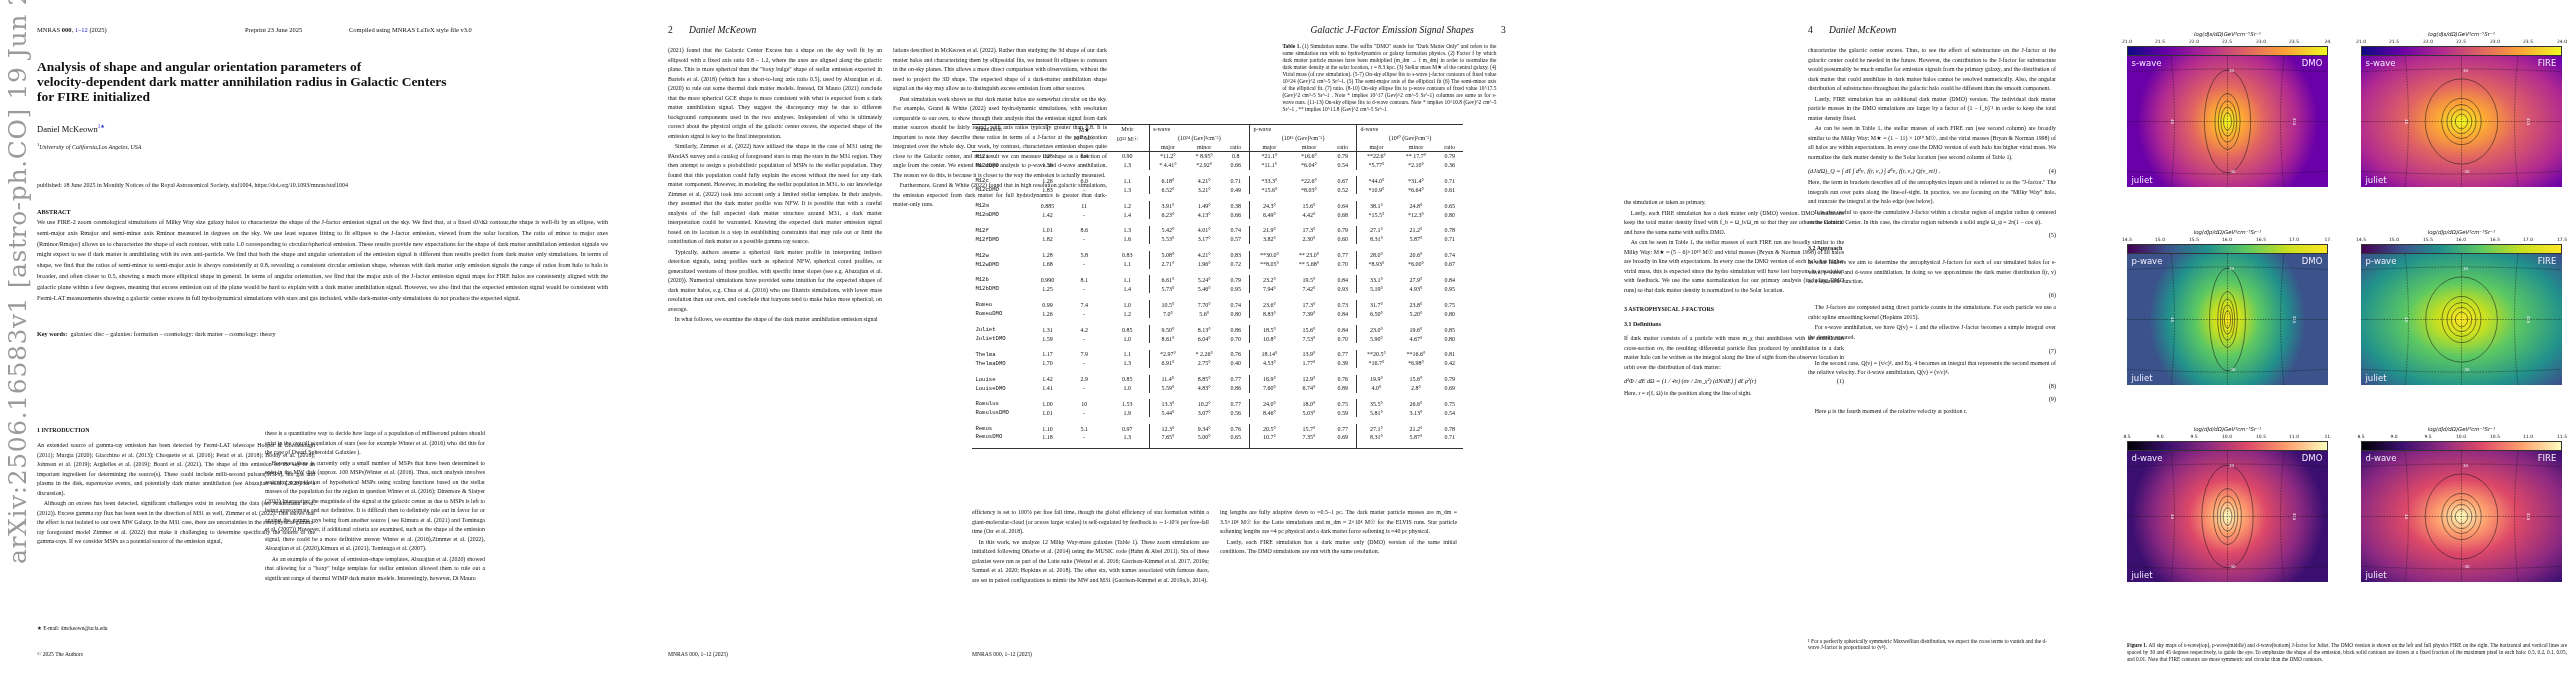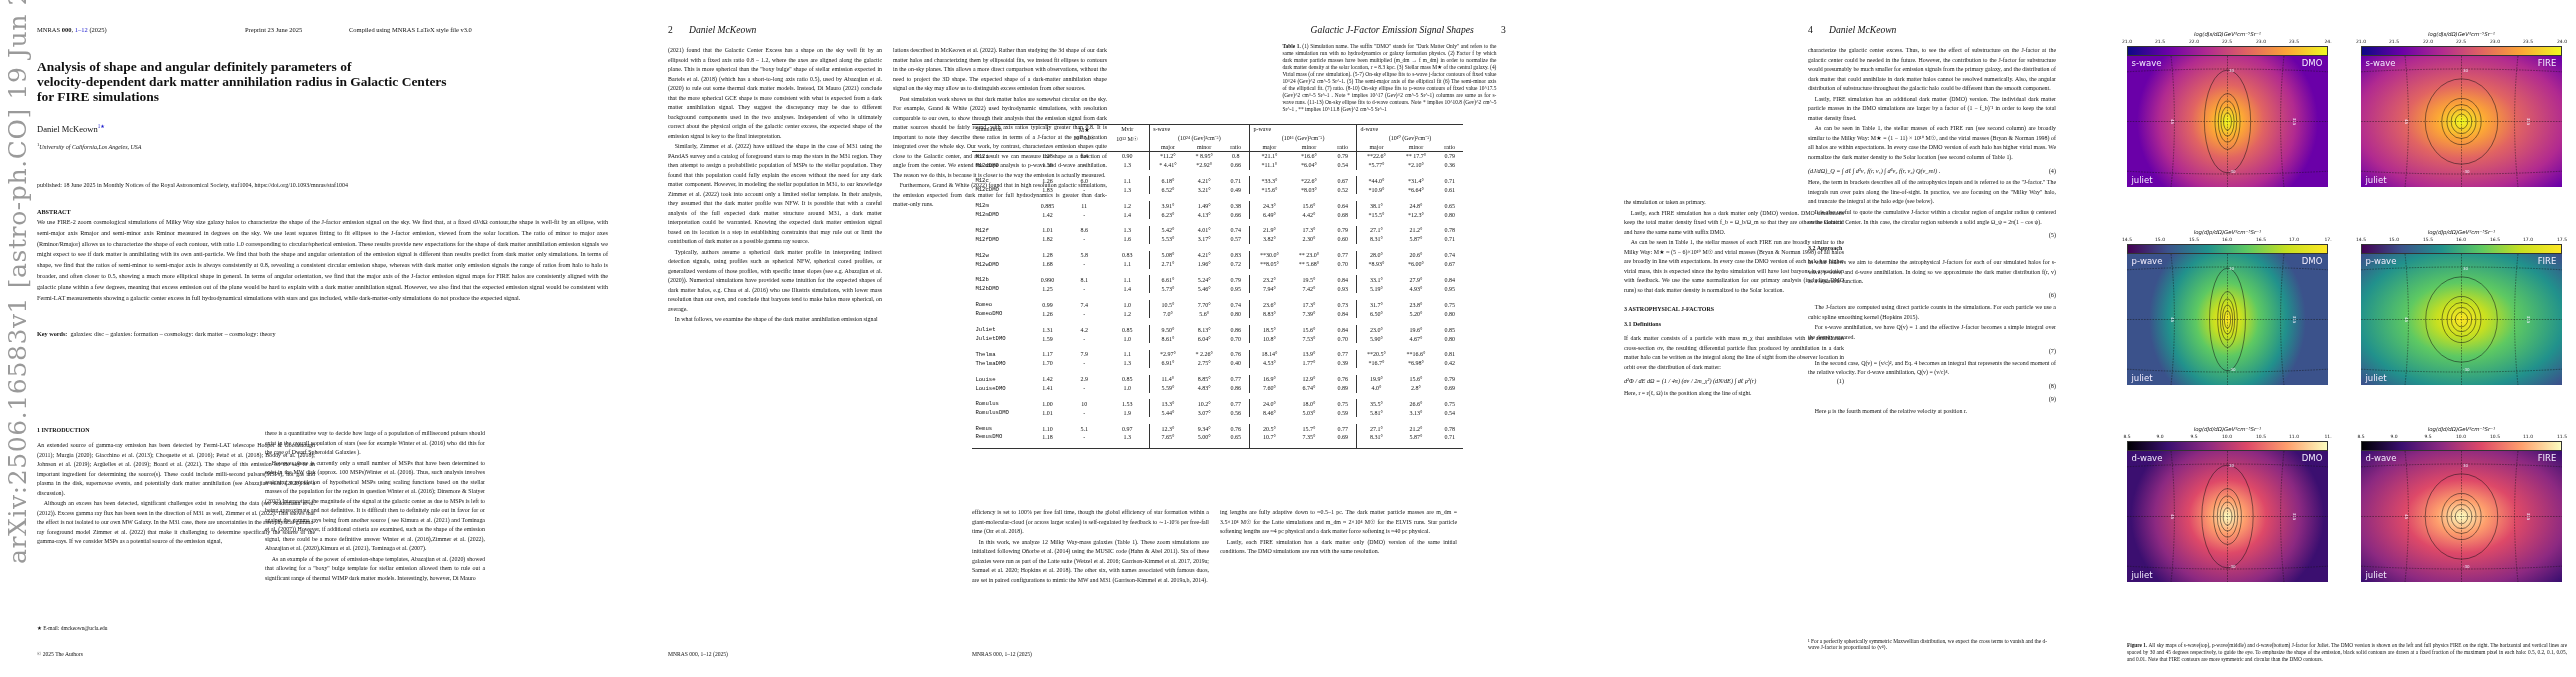--- a/index.html
+++ b/index.html
@@ -64,23 +64,23 @@
 <div class="page" id="page1">
   <div class="arxiv-stamp">arXiv:2506.16583v1  [astro-ph.CO]  19 Jun 2025</div>
 
   <div class="runhead" style="left:37px">
     <span>MNRAS </span><b>000</b>, <span class="link">1–12</span><span> (2025)</span>
   </div>
   <div class="runhead" style="left:245px">Preprint 23 June 2025</div>
   <div class="runhead" style="left:349px">Compiled using MNRAS LaTeX style file v3.0</div>
 
   <div class="title">
-    <div>Analysis of shape and angular definitely parameters of</div>
+    <div>Analysis of shape and angular orientation parameters of</div>
     <div>velocity-dependent dark matter annihilation radius in Galactic Centers</div>
-    <div>for FIRE simulations</div>
+    <div>for FIRE initialized</div>
   </div>
 
   <div class="author">
     <span>Daniel McKeown</span><sup class="link" style="font-size:5.1px">1★</sup>
   </div>
   <div class="affil">
     <sup style="font-style:normal;font-size:4.5px">1</sup><span>University of California,Los Angeles, USA</span>
   </div>
 
   <div class="published">published: 18 June 2025 in Monthly Notices of the Royal Astronomical Society, staf1004, https://doi.org/10.1093/mnras/staf1004</div>

